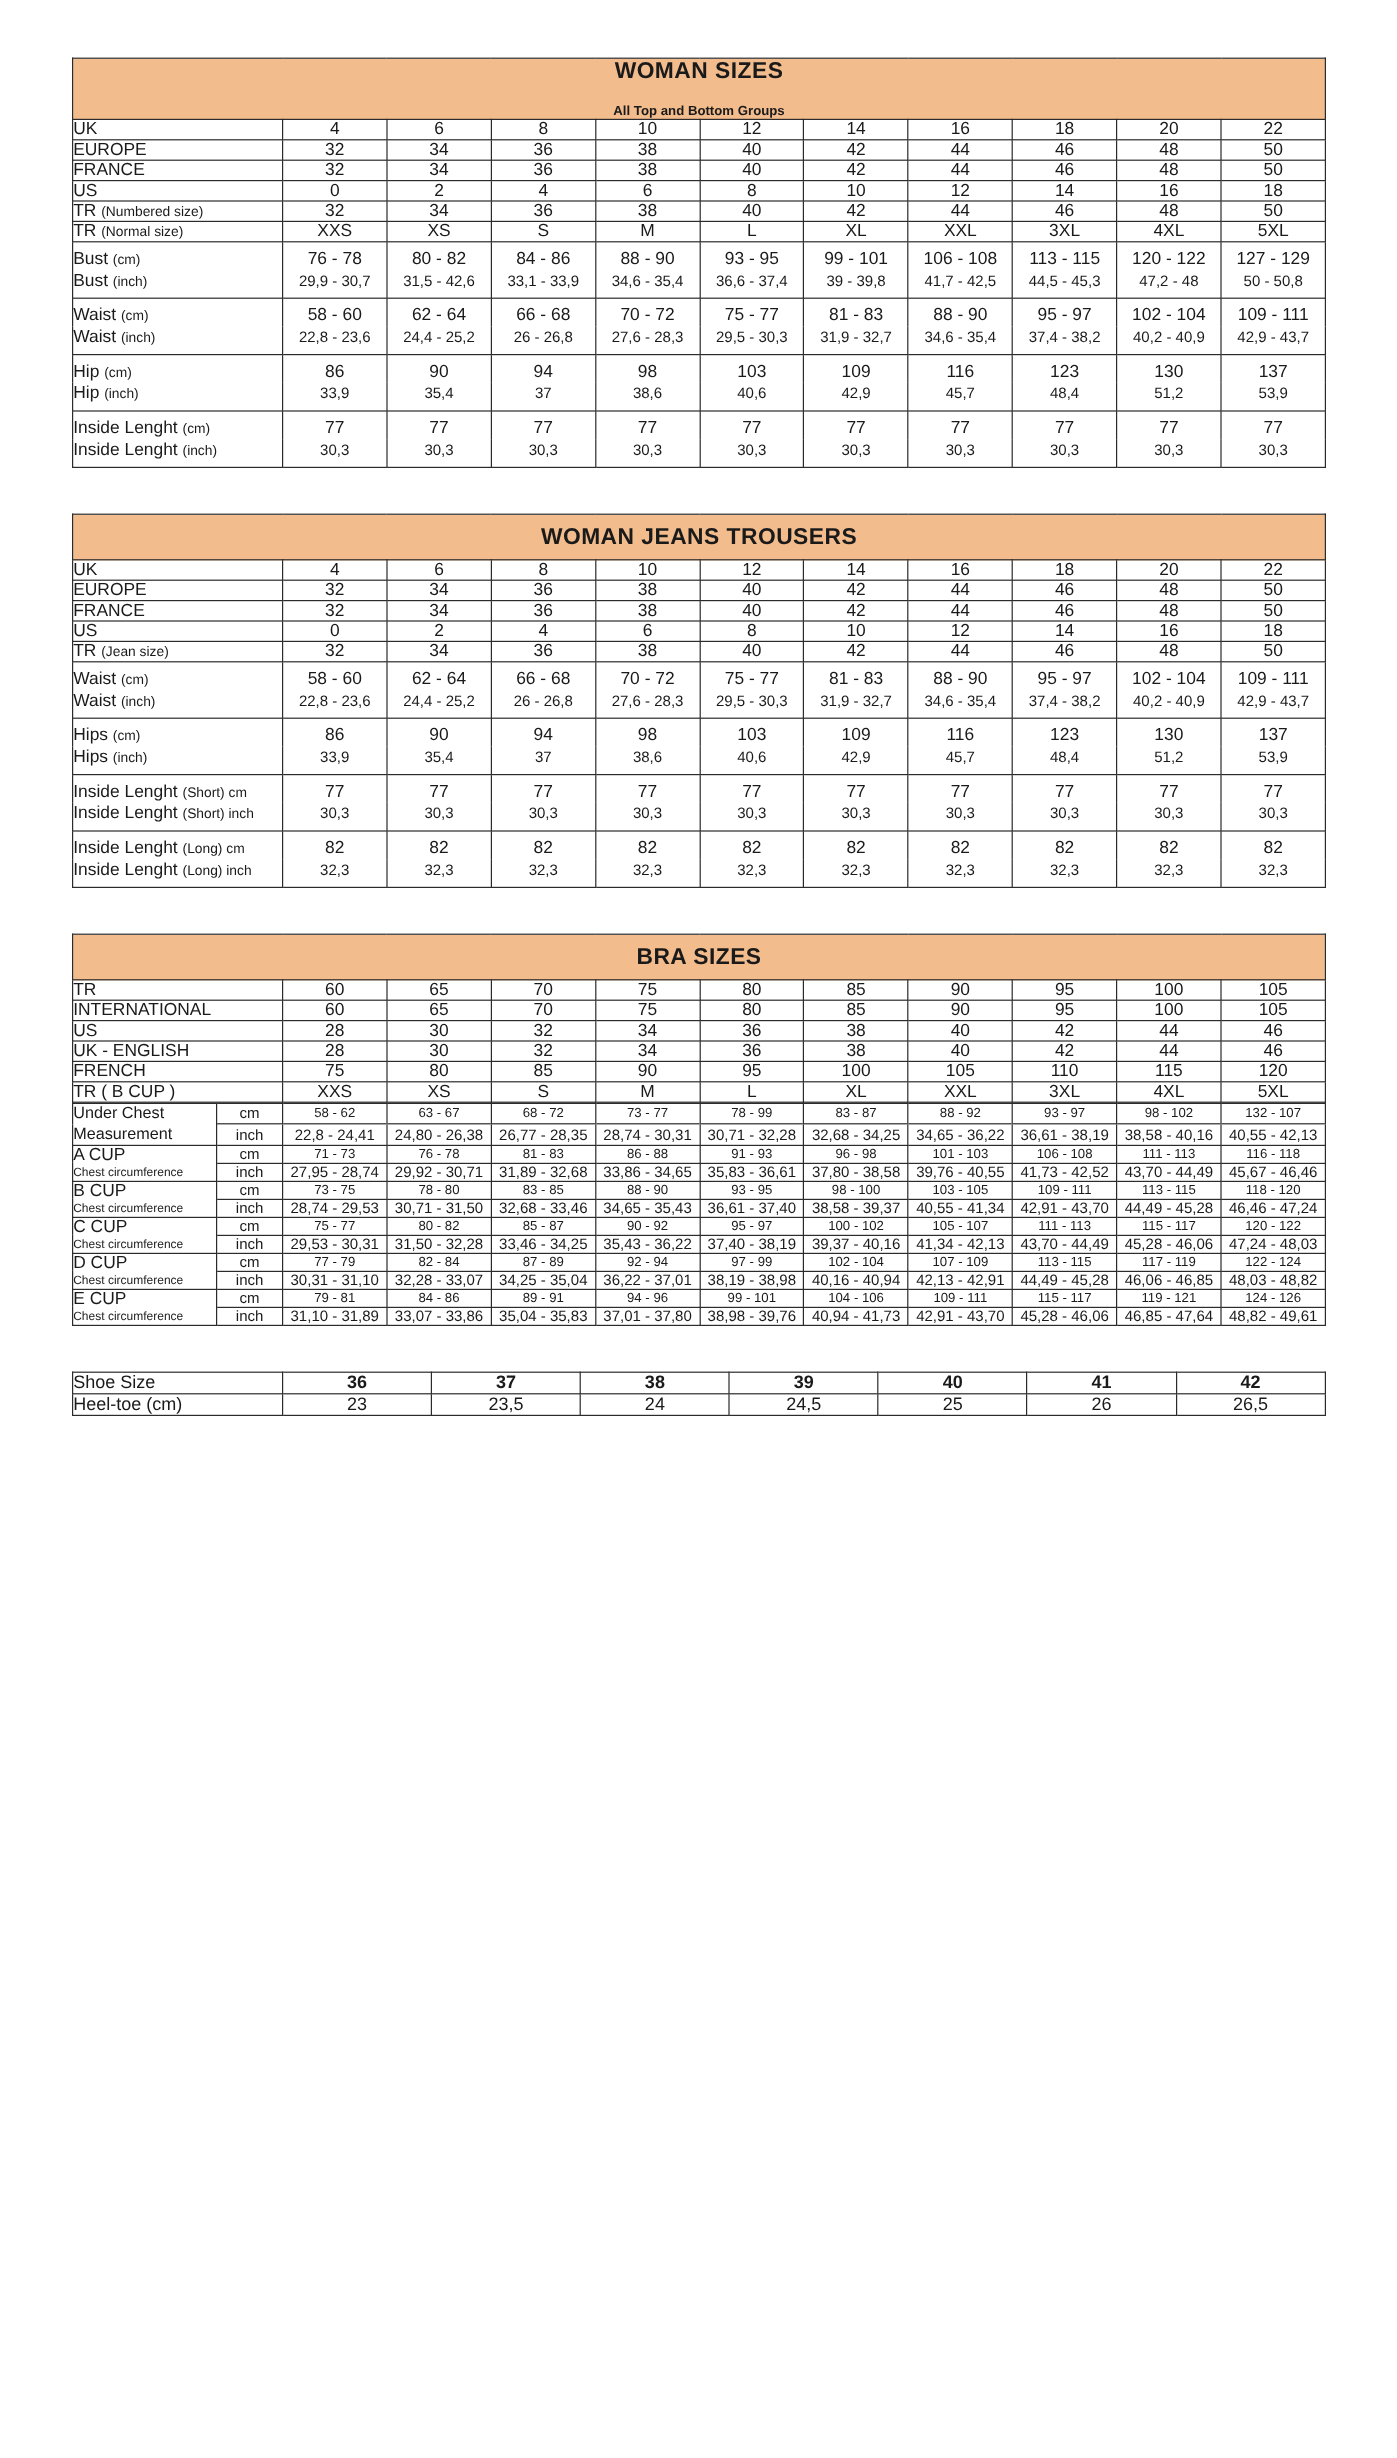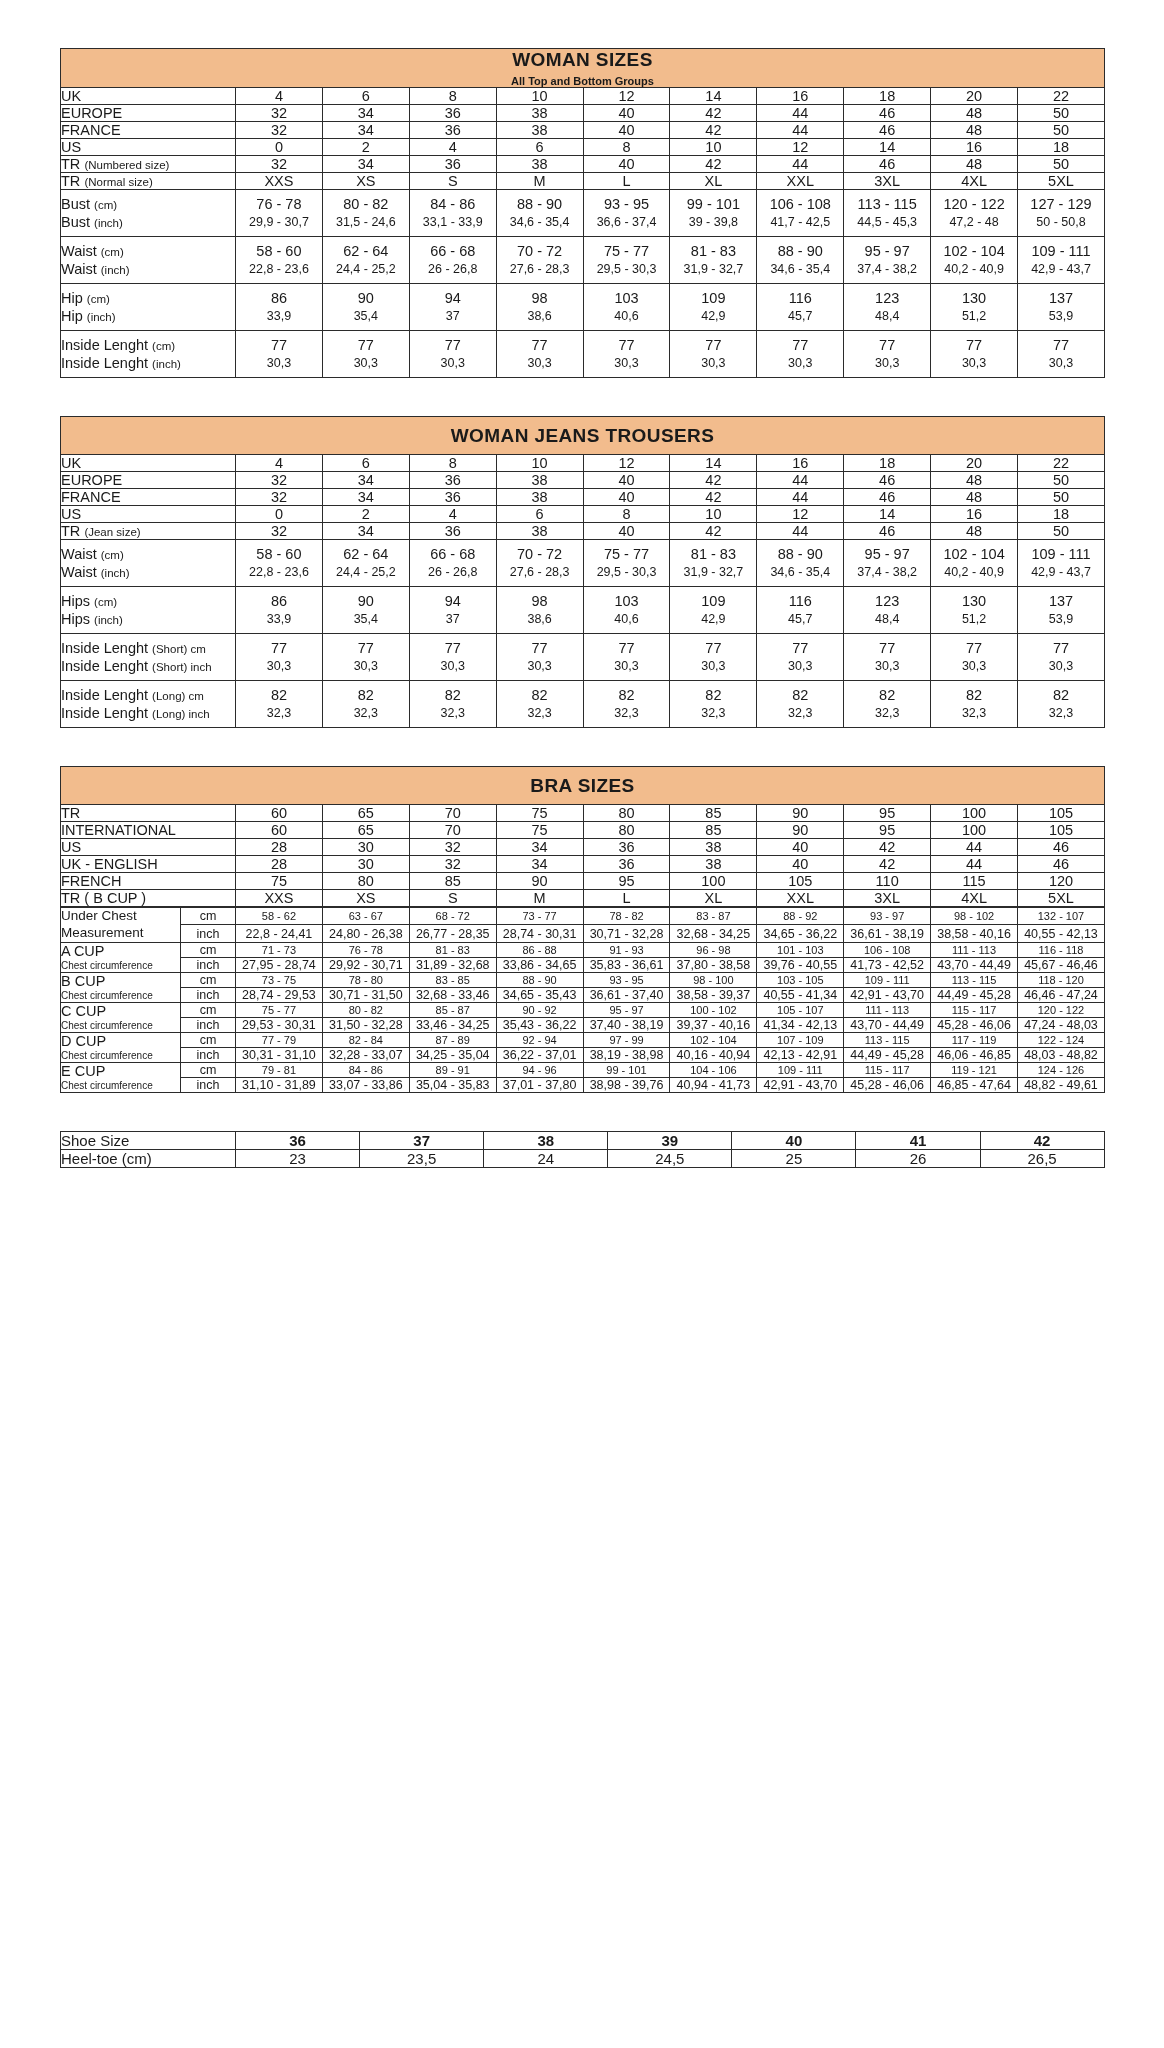--- a/index.html
+++ b/index.html
@@ -37,21 +37,21 @@
     padding: 10px 4px 9px 4px;
   }
   .title-main {
     font-size: 19px;
     font-weight: bold;
     letter-spacing: 0.4px;
   }
   .title-sub {
     font-size: 11px;
     font-weight: bold;
-    margin-top: 4px;
+    margin-top: 16px;
   }
   .rowlabel {
     text-align: left;
     padding: 7px 0 7px 11px;
     font-size: 14.5px;
   }
   .rowlabel .unit { font-size: 11.5px; }
   .cellval {
     text-align: center;
     font-size: 14.5px;
@@ -195,21 +195,21 @@
           <td class="cellval">93 - 95</td>
           <td class="cellval">99 - 101</td>
           <td class="cellval">106 - 108</td>
           <td class="cellval">113 - 115</td>
           <td class="cellval">120 - 122</td>
           <td class="cellval">127 - 129</td>
         </tr>
         <tr class="pair-bot">
           <td class="rowlabel"><span>Bust</span> <span class="unit">(inch)</span></td>
           <td class="cellval">29,9 - 30,7</td>
-          <td class="cellval">31,5 - 24,6</td>
+          <td class="cellval">31,5 - 42,6</td>
           <td class="cellval">33,1 - 33,9</td>
           <td class="cellval">34,6 - 35,4</td>
           <td class="cellval">36,6 - 37,4</td>
           <td class="cellval">39 - 39,8</td>
           <td class="cellval">41,7 - 42,5</td>
           <td class="cellval">44,5 - 45,3</td>
           <td class="cellval">47,2 - 48</td>
           <td class="cellval">50 - 50,8</td>
         </tr>
 
@@ -584,21 +584,21 @@
       </colgroup>
       <tbody>
 
         <tr class="brapair-top">
           <td class="bra-label two" rowspan="2" style="border-bottom:1px solid #2b2b2b;"><span>Under Chest Measurement</span></td>
           <td class="unit-cell">cm</td>
           <td class="bra-val big">58 - 62</td>
           <td class="bra-val big">63 - 67</td>
           <td class="bra-val big">68 - 72</td>
           <td class="bra-val big">73 - 77</td>
-          <td class="bra-val big">78 - 82</td>
+          <td class="bra-val big">78 - 99</td>
           <td class="bra-val big">83 - 87</td>
           <td class="bra-val big">88 - 92</td>
           <td class="bra-val big">93 - 97</td>
           <td class="bra-val big">98 - 102</td>
           <td class="bra-val big">132 - 107</td>
         </tr>
         <tr>
           <td class="unit-cell">inch</td>
           <td class="bra-val">22,8 - 24,41</td>
           <td class="bra-val">24,80 - 26,38</td>

